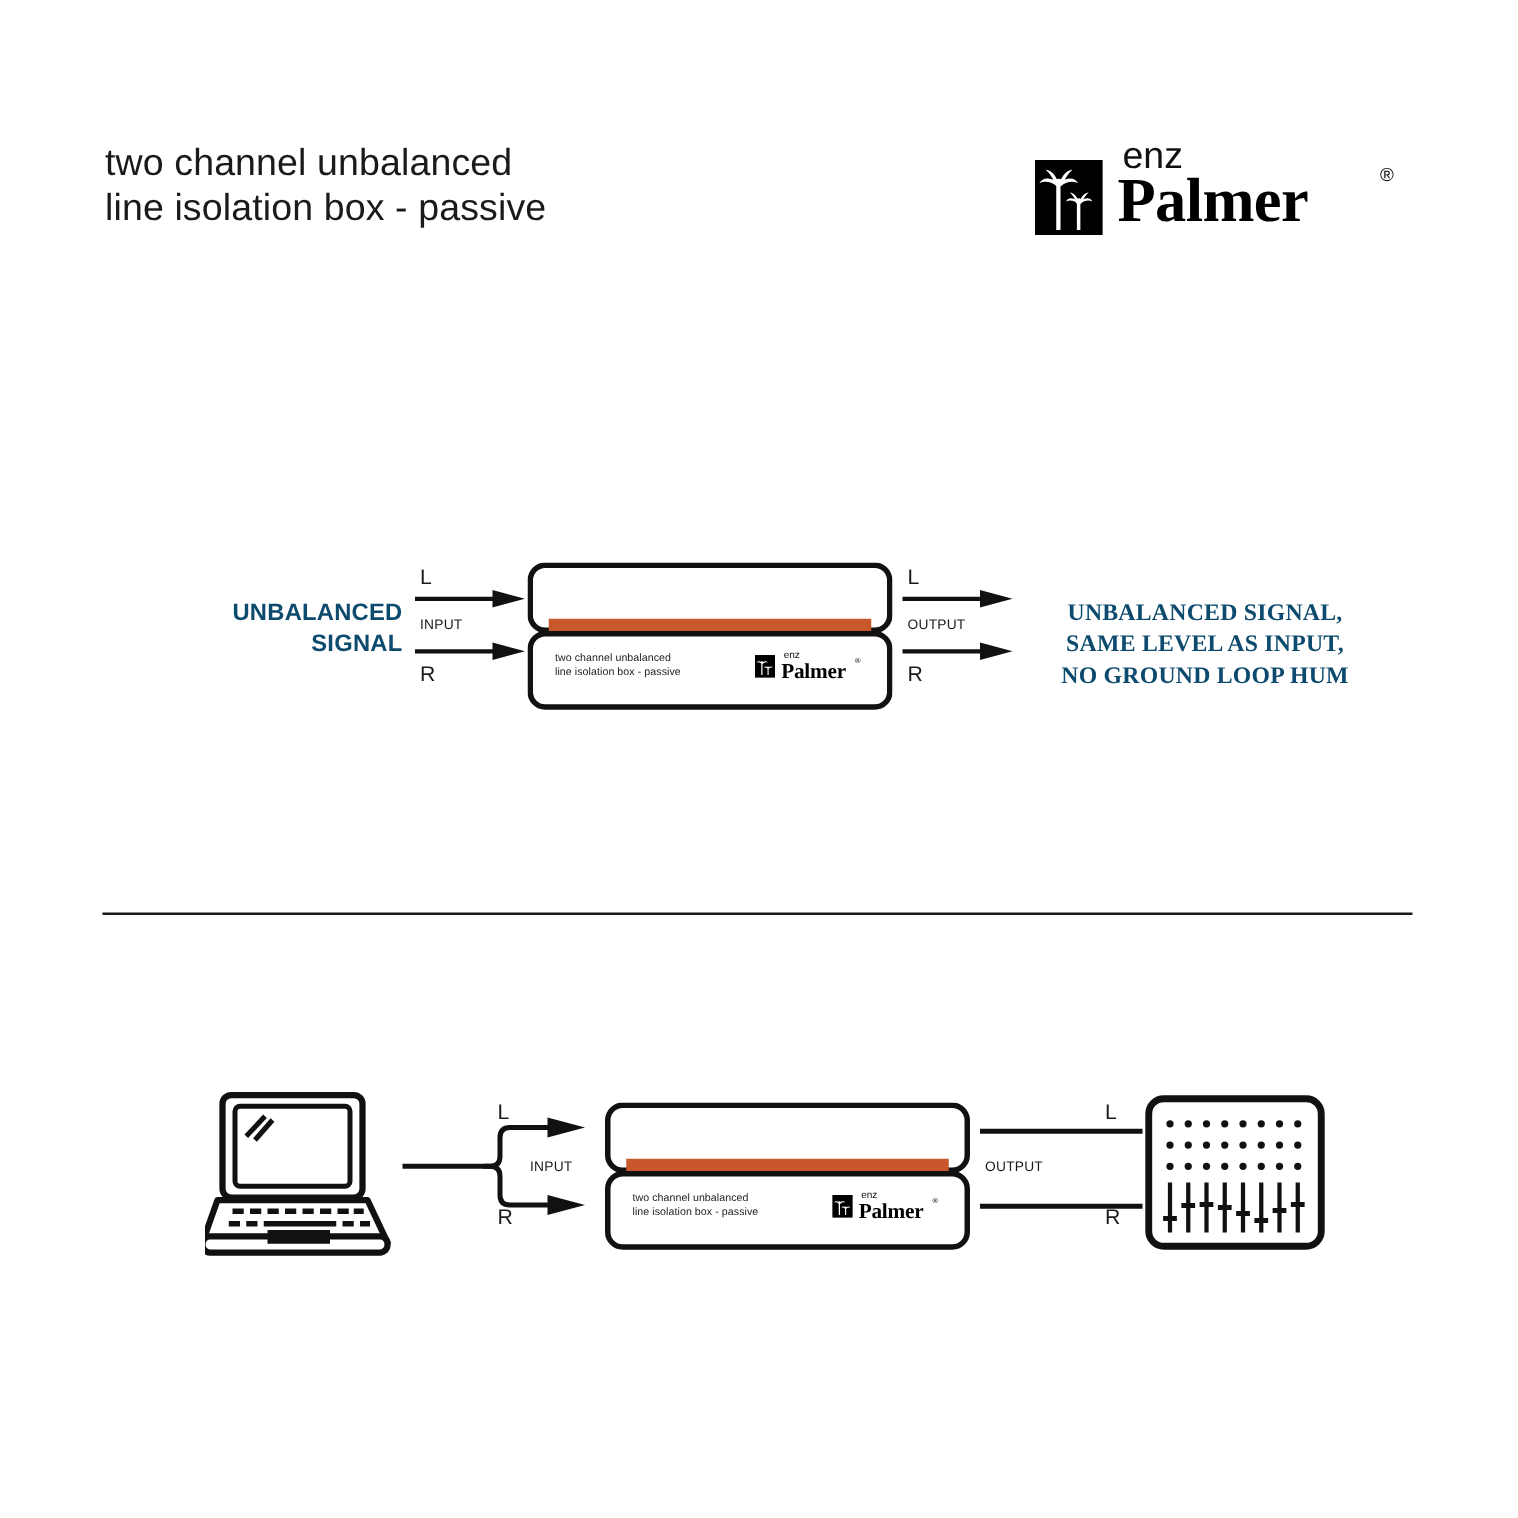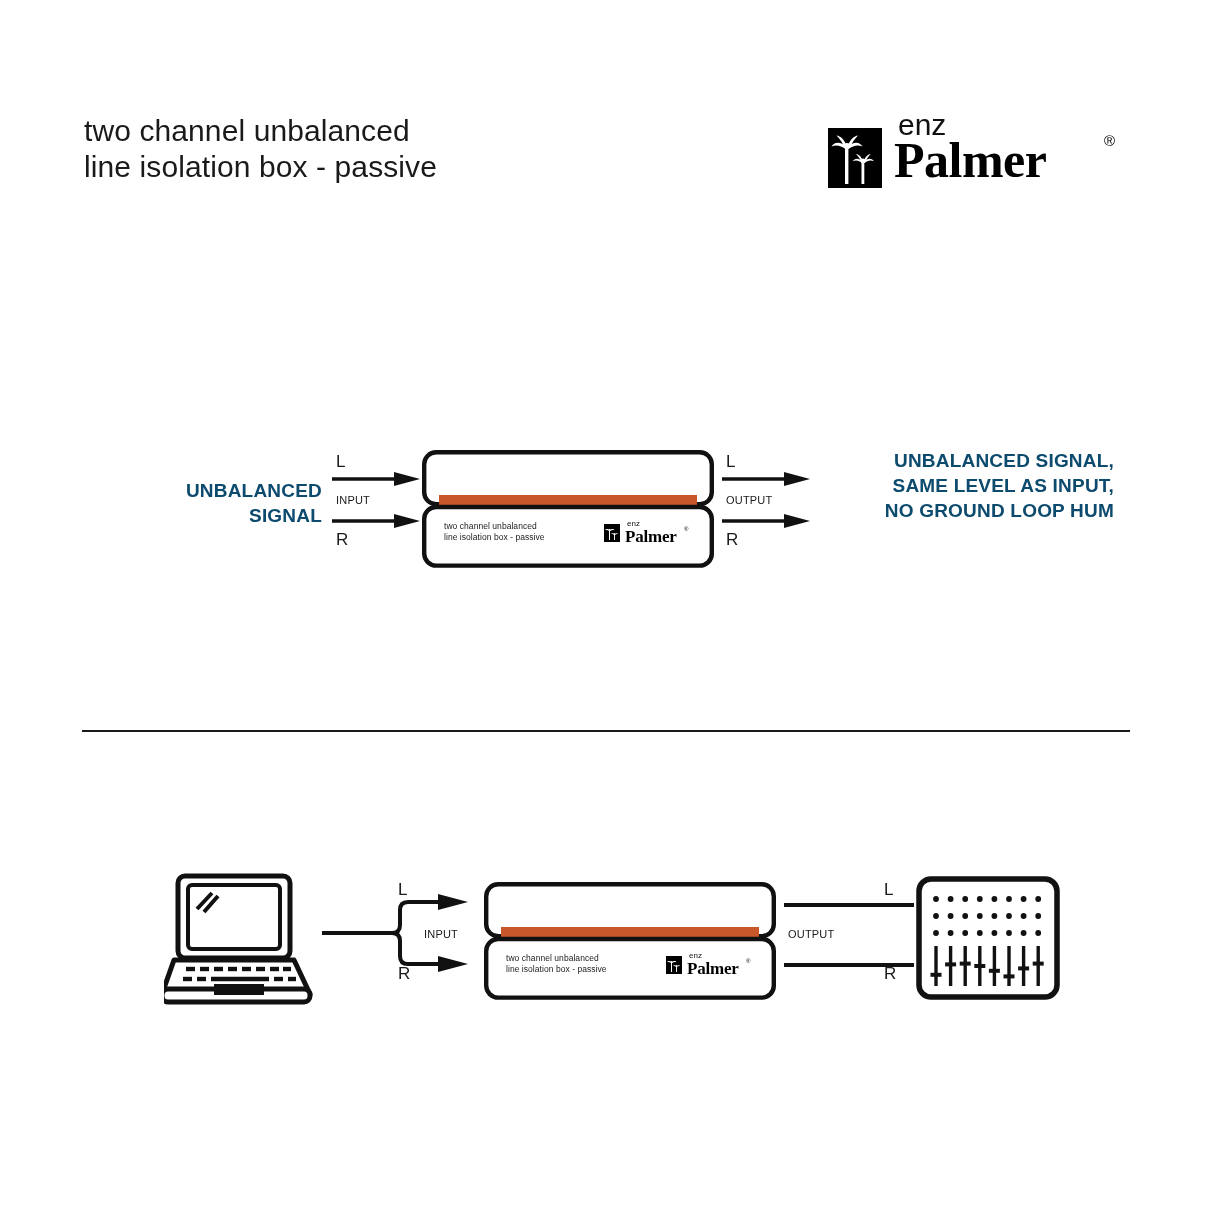--- a/index.html
+++ b/index.html
@@ -246,21 +246,21 @@
     <polygon points="62,2 88,9 62,16" fill="#111"></polygon>
   </svg>
 </div>
 <div class="wire" style="left:722px; top:512px;">
   <svg width="88" height="18" viewBox="0 0 88 18">
     <line x1="0" y1="9" x2="68" y2="9" stroke="#111" stroke-width="3.4"></line>
     <polygon points="62,2 88,9 62,16" fill="#111"></polygon>
   </svg>
 </div>
 
-<div class="abs bold-block" style="left:814px; top:448px; width:300px; text-align:right;">UNBALANCED SIGNAL,
+<div class="abs bold-block" style="left:814px; top:478px; width:300px; text-align:center;font-family:Liberation Serif, serif;">UNBALANCED SIGNAL,
 SAME LEVEL AS INPUT,
 NO GROUND LOOP HUM</div>
 
 <div class="abs" id="divider"></div>
 
 <div class="icon-art" style="left:164px; top:872px;">
   <svg width="152" height="136" viewBox="0 0 152 136">
 
     <rect x="14" y="4" width="112" height="82" rx="7" ry="7" fill="#fff" stroke="#111" stroke-width="5"></rect>
     <rect x="24" y="13" width="92" height="64" rx="4" ry="4" fill="#fff" stroke="#111" stroke-width="4"></rect>

